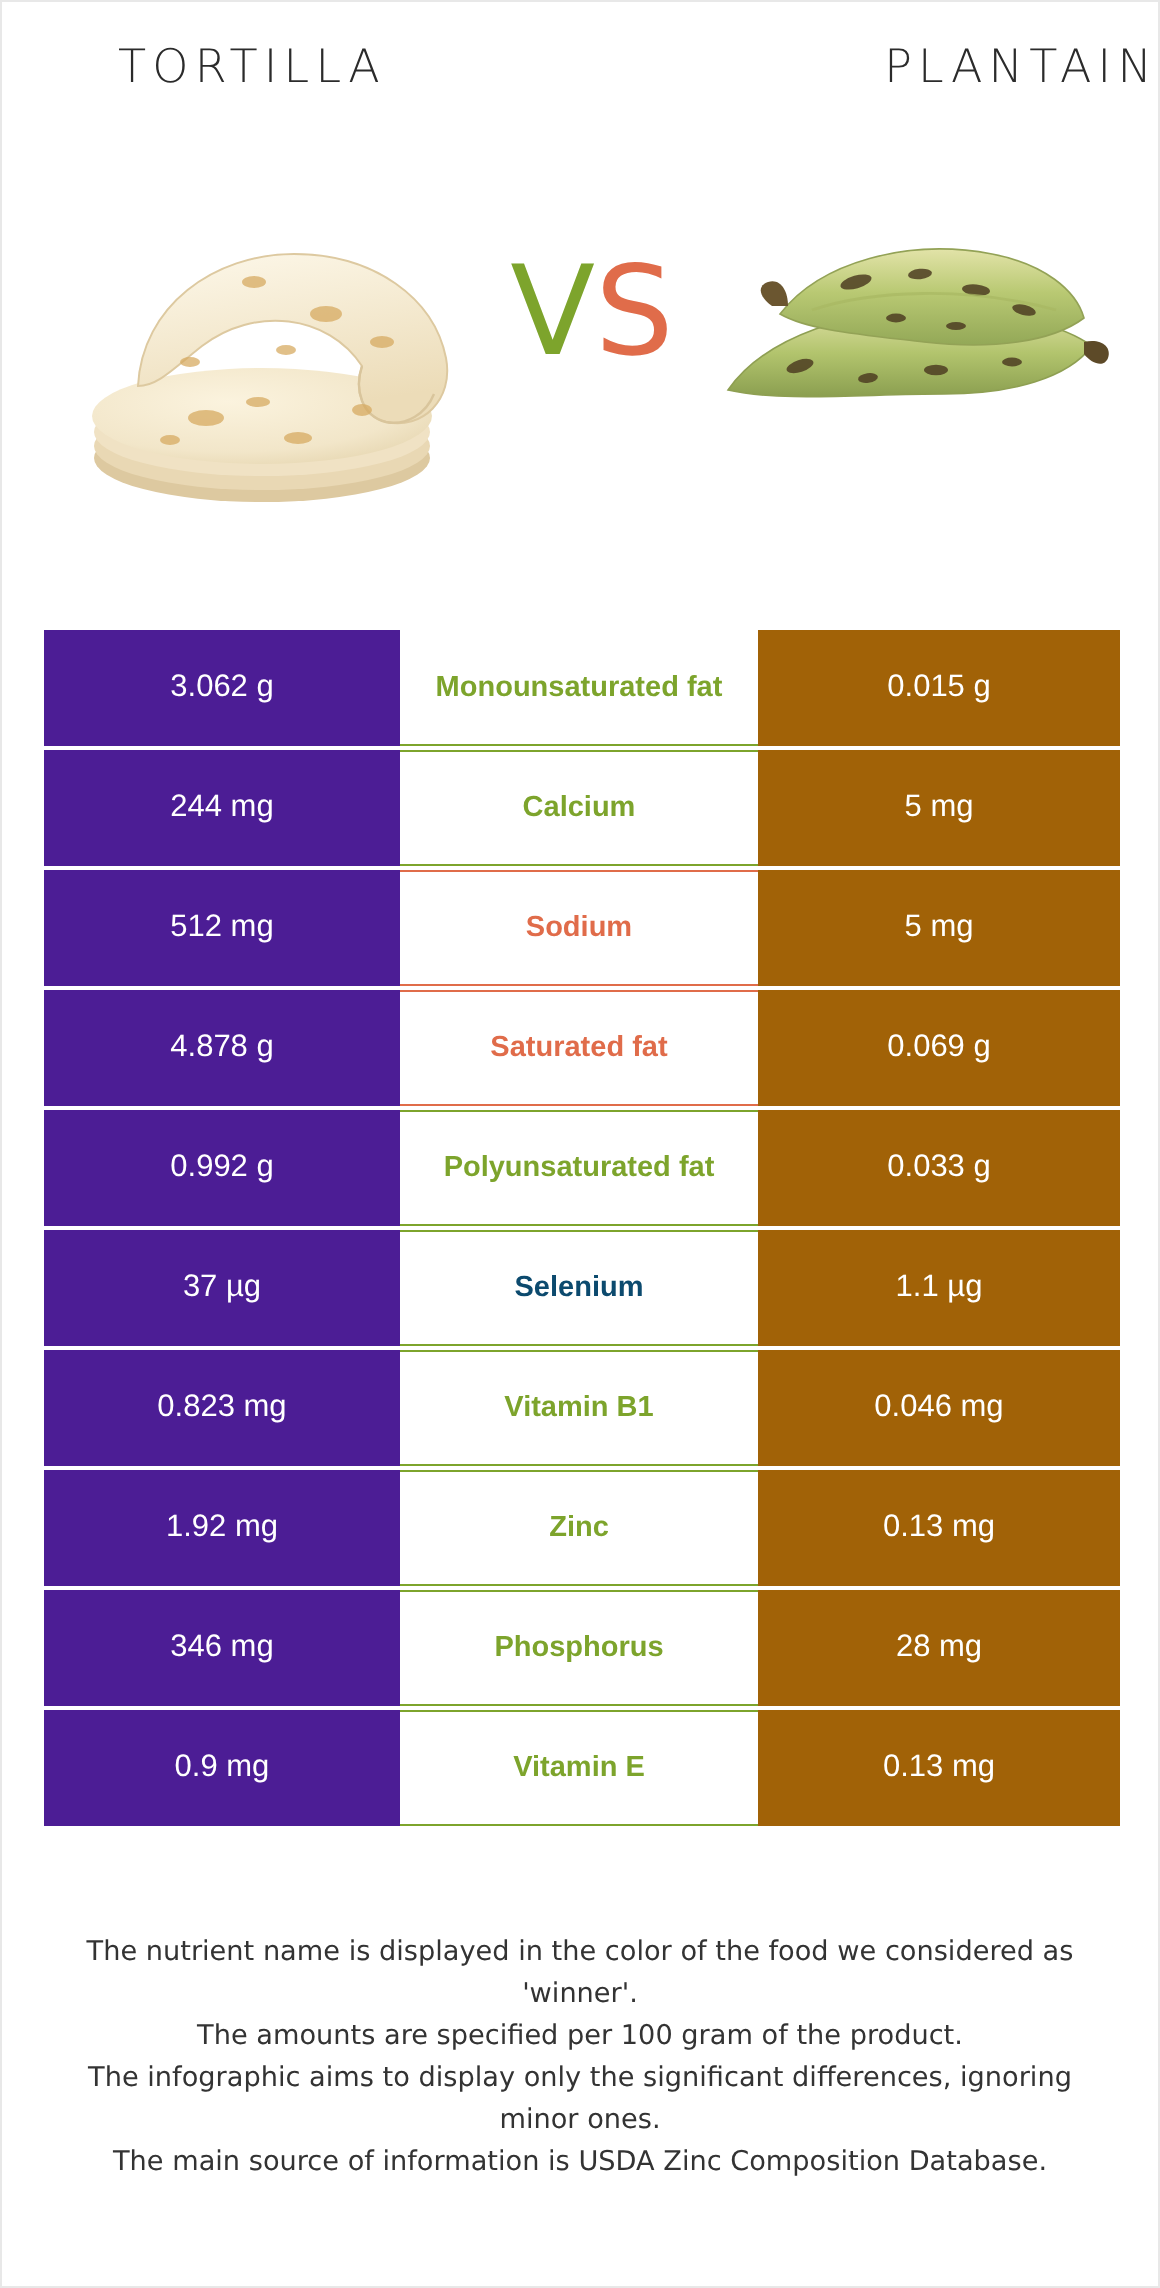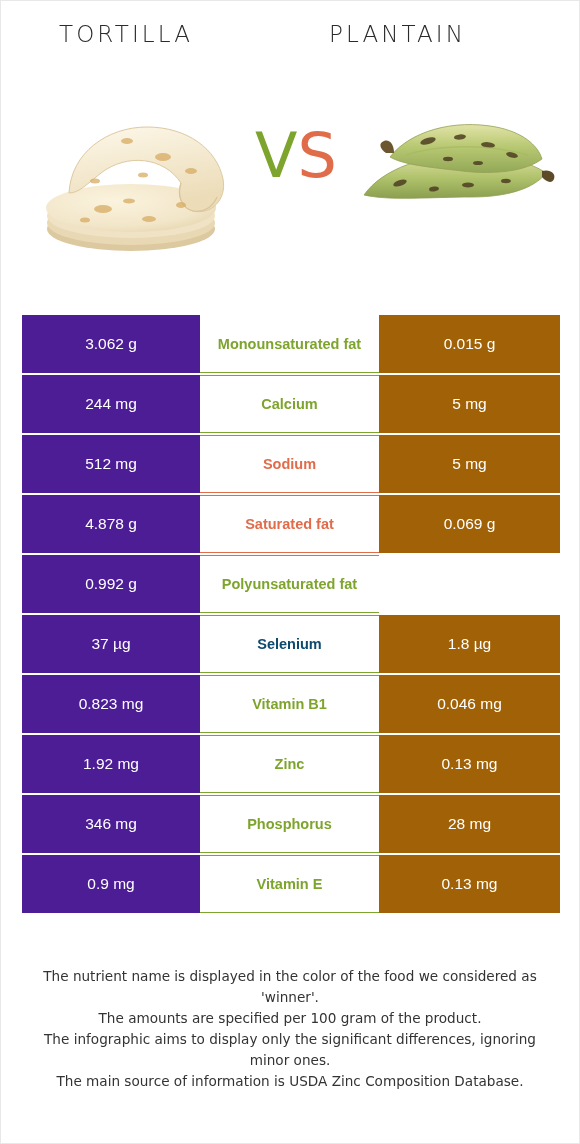--- a/index.html
+++ b/index.html
@@ -20,21 +20,21 @@
     position:absolute;top:20px;
     font-size:23px;
     font-weight:300;
     letter-spacing:3.1px;
     color:#2b2b2b;
     text-transform:uppercase;
     white-space:nowrap;
     font-family:"DejaVu Sans",sans-serif;
   }
   .food-title.left{left:0;width:250px;text-align:center;}
-  .food-title.right{left:328px;width:250px;text-align:left;}
+  .food-title.right{left:328px;width:250px;text-align:right;}
 
   
   .hero{position:absolute;top:96px;left:0;width:578px;height:180px;}
   .hero-img{position:absolute;top:0;height:160px;}
   .hero-img.left{left:30px;width:210px;}
   .hero-img.right{left:355px;width:205px;}
   .vs{
     position:absolute;left:240px;top:28px;width:110px;text-align:center;
     font-size:62px;font-weight:400;line-height:1;
     font-family:"DejaVu Sans",sans-serif;
@@ -178,25 +178,26 @@
         <div class="cell right">5 mg</div>
       </div>
       <div class="row">
         <div class="cell left">4.878 g</div>
         <div class="cell mid" style="color: rgb(224, 108, 74); border-top-color: rgb(224, 108, 74); border-bottom-color: rgb(224, 108, 74);">Saturated fat</div>
         <div class="cell right">0.069 g</div>
       </div>
       <div class="row">
         <div class="cell left">0.992 g</div>
         <div class="cell mid" style="color: rgb(125, 164, 44); border-top-color: rgb(125, 164, 44); border-bottom-color: rgb(125, 164, 44);">Polyunsaturated fat</div>
+        <div class="cell right">0.033 g</div>
       </div>
       <div class="row">
         <div class="cell left">37 µg</div>
         <div class="cell mid" style="color: #0c4a6e; border-top-color: rgb(125, 164, 44); border-bottom-color: rgb(125, 164, 44);">Selenium</div>
-        <div class="cell right">1.8 µg</div>
+        <div class="cell right">1.1 µg</div>
       </div>
       <div class="row">
         <div class="cell left">0.823 mg</div>
         <div class="cell mid" style="color: rgb(125, 164, 44); border-top-color: rgb(125, 164, 44); border-bottom-color: rgb(125, 164, 44);">Vitamin B1</div>
         <div class="cell right">0.046 mg</div>
       </div>
       <div class="row">
         <div class="cell left">1.92 mg</div>
         <div class="cell mid" style="color: rgb(125, 164, 44); border-top-color: rgb(125, 164, 44); border-bottom-color: rgb(125, 164, 44);">Zinc</div>
         <div class="cell right">0.13 mg</div>

